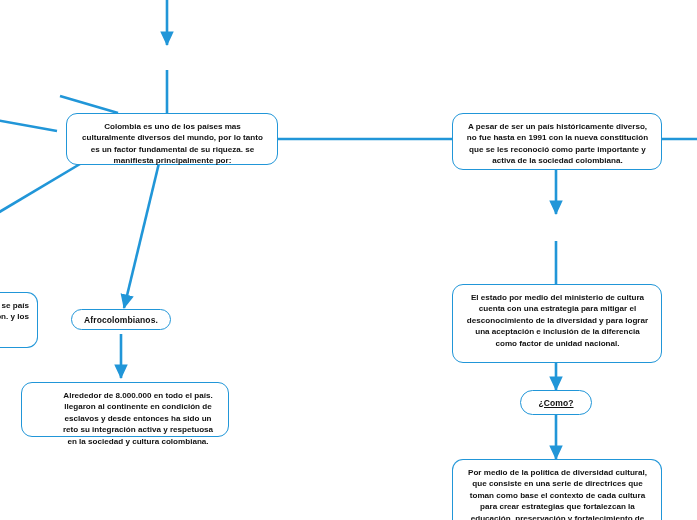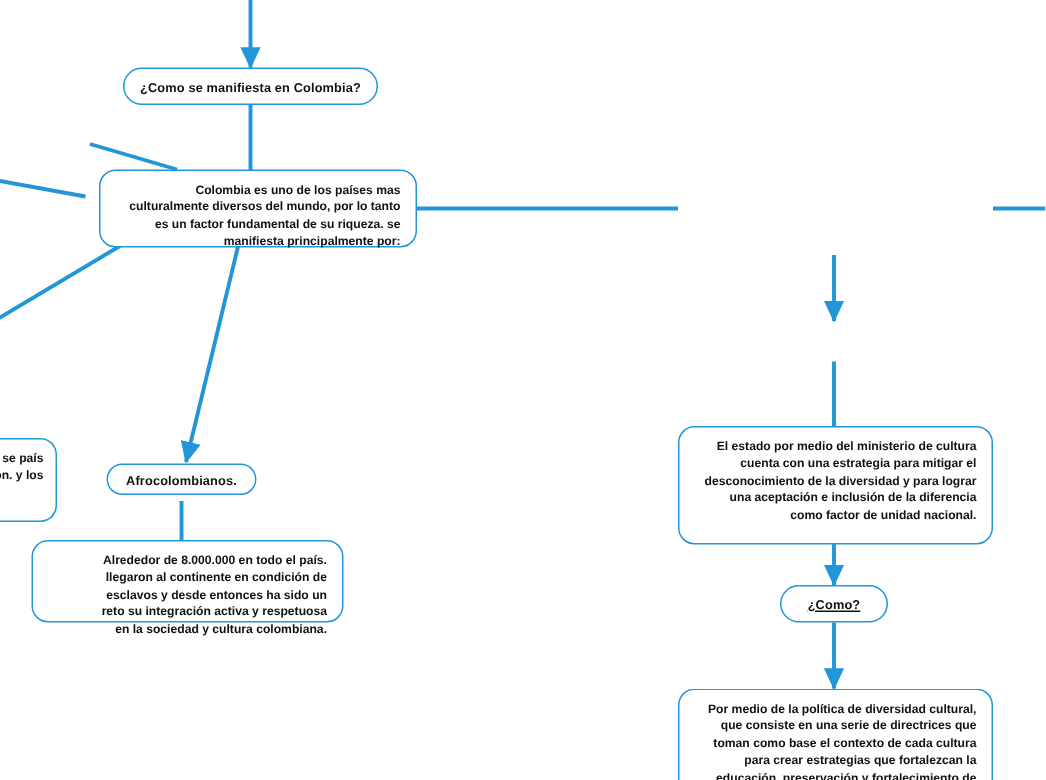--- a/index.html
+++ b/index.html
@@ -40,21 +40,21 @@
     justify-content: center;
     text-align: center;
     font-size: 8.5px;
     letter-spacing: .1px;
   }
   .node.para {
     border-radius: 11px;
     padding: 7px 10px 7px 11px;
     font-size: 8.1px;
     line-height: 1.42;
-    text-align: right;
+    text-align: center;
   }
   .node.clip-left {
     border-left: none;
     border-top-left-radius: 0;
     border-bottom-left-radius: 0;
   }
   .node.clip-bottom {
     border-bottom: none;
     border-bottom-left-radius: 0;
     border-bottom-right-radius: 0;
@@ -86,40 +86,40 @@
 
     <line x1="121" y1="334" x2="121" y2="378" stroke="#2196d8" stroke-width="2.6" marker-end="url(#arrow)"></line>
 
     <line x1="662" y1="139" x2="701" y2="139" stroke="#2196d8" stroke-width="2.6"></line>
     <line x1="556" y1="170" x2="556" y2="214" stroke="#2196d8" stroke-width="2.6" marker-end="url(#arrow)"></line>
     <line x1="556" y1="241" x2="556" y2="284" stroke="#2196d8" stroke-width="2.6"></line>
     <line x1="556" y1="345" x2="556" y2="390" stroke="#2196d8" stroke-width="2.6" marker-end="url(#arrow)"></line>
     <line x1="556" y1="415" x2="556" y2="459" stroke="#2196d8" stroke-width="2.6" marker-end="url(#arrow)"></line>
   </svg>
 
-  <div class="node pill" style="left:82px; top:45px; width:170px; height:25px;">
-    <span>¿Como se manifiesta en Colombia?</span>
-  </div>
 
   <div class="node para" style="left:66px; top:113px; width:212px; height:52px;">
     <span>Colombia es uno de los países mas culturalmente diversos del mundo, por lo tanto es un factor fundamental de su riqueza. se manifiesta principalmente por:</span>
   </div>
 
   <div class="node para clip-left" style="left:-24px; top:292px; width:62px; height:56px; text-align:right; padding:7px 8px 7px 4px;">
     <span>s as. se país ón. y los</span>
   </div>
 
   <div class="node pill" style="left:71px; top:309px; width:100px; height:21px;">
     <span>Afrocolombianos.</span>
   </div>
 
-  <div class="node para" style="left:21px; top:360px; width:208px; height:55px;padding-left:36px;">
+  <div class="node para" style="left:21px; top:382px; width:208px; height:55px;padding-left:36px;">
     <span>Alrededor de 8.000.000 en todo el país. llegaron al continente en condición de esclavos y desde entonces ha sido un reto su integración activa y respetuosa en la sociedad y cultura colombiana.</span>
   </div>
 
+  <div class="node para" style="left:452px; top:113px; width:210px; height:57px;">
+    <span>A pesar de ser un país históricamente diverso, no fue hasta en 1991 con la nueva constitución que se les reconoció como parte importante y activa de la sociedad colombiana.</span>
+  </div>
 
 
   <div class="node para" style="left:452px; top:284px; width:210px; height:79px;">
     <span>El estado por medio del ministerio de cultura cuenta con una estrategia para mitigar el desconocimiento de la diversidad y para lograr una aceptación e inclusión de la diferencia como factor de unidad nacional.</span>
   </div>
 
   <div class="node pill" style="left:520px; top:390px; width:72px; height:25px;text-decoration:underline;">
     <span>¿Como?</span>
   </div>
 

